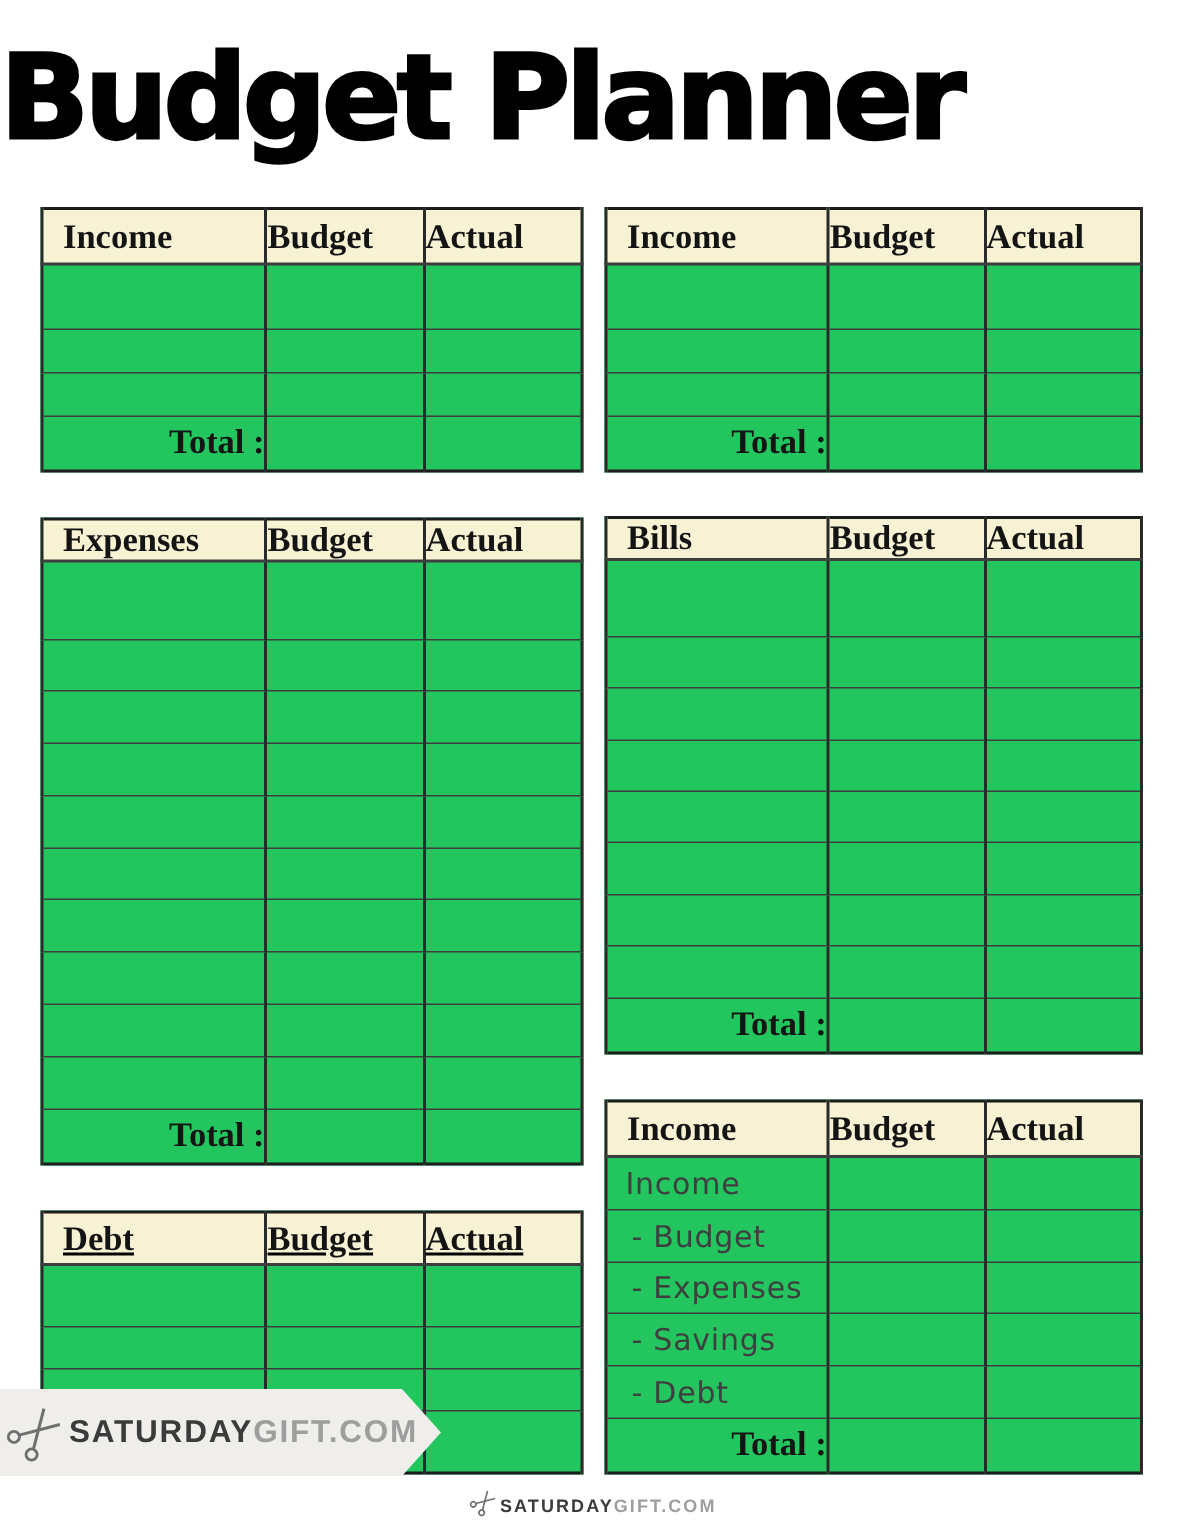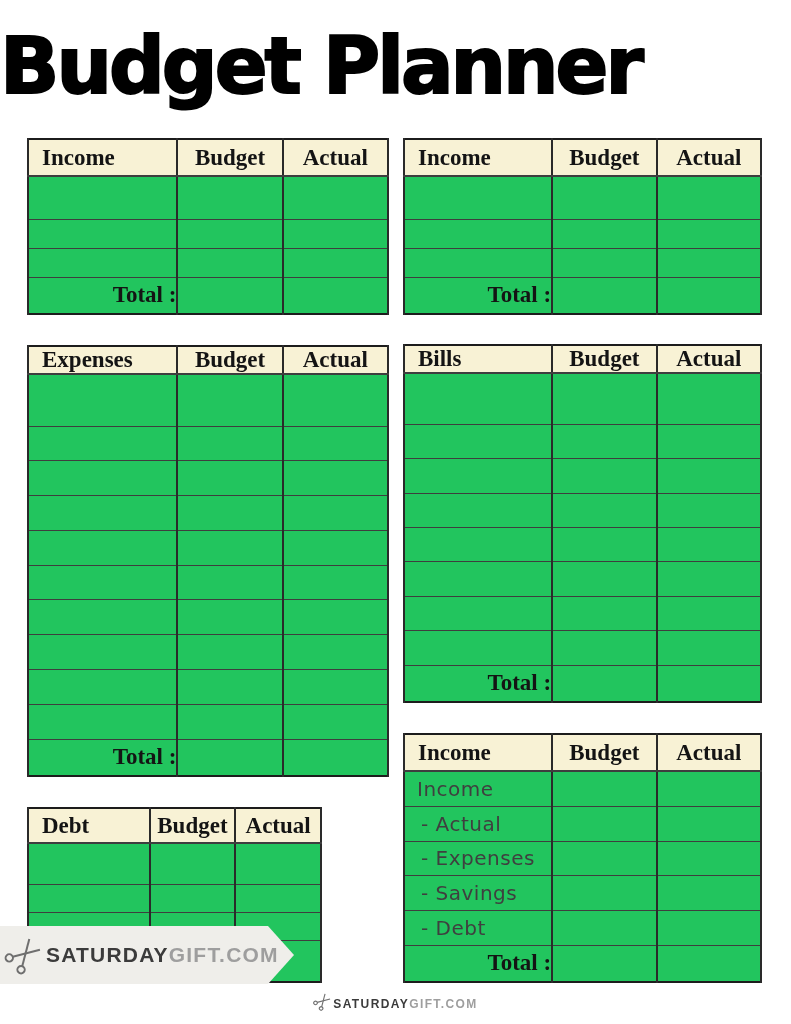--- a/index.html
+++ b/index.html
@@ -31,21 +31,21 @@
     color:var(--title-text);
     -webkit-text-stroke:2px var(--title-text);
   }
   
   .table-wrap{position:absolute;}
   #income  {left:27px; top:138px; width:362px; height:177px;}
   #savings {left:403px;top:138px; width:359px; height:177px;}
   #expenses{left:27px; top:345px; width:362px; height:432px;}
   #bills   {left:403px;top:344px; width:359px; height:359px;}
   #summary {left:403px;top:733px; width:359px; height:250px;}
-  #debt    {left:27px; top:807px; width:295px; height:176px;}
+  #debt    {left:27px; top:807px; width:362px; height:176px;text-decoration:underline;}
 
   table.planner-table{
     width:100%;height:100%;
     border-collapse:collapse;table-layout:fixed;
     border:2.5px solid var(--border-outer);
     background:#22c55e;
   }
   col.col-label{width:41.5%;}
   col.col-budget{width:29.25%;}
   col.col-actual{width:29.25%;}
@@ -61,21 +61,21 @@
   #debt .header-row{height:35px;}
   .header-row th{
     background:var(--header-bg);
     font-family:"Liberation Serif",serif;
     font-weight:bold;
     font-size:23px;
     color:#141414;
     border-bottom-width:2px;
   }
   .header-row th.name-cell{text-align:left;padding-left:13px;}
-  .header-row th.money-col{text-align:center;}
+  .header-row th.money-col{text-align:left;}
   .total-row{height:37px;}
   td.total-cell{
     font-family:"Liberation Serif",serif;
     font-weight:bold;
     font-size:23px;
     color:#141414;
     text-align:right;padding-left:0;
   }
   td.label-cell{
     font-family:"DejaVu Sans",sans-serif;
@@ -337,21 +337,21 @@
           <th class="money-col">Actual</th>
         </tr>
       </thead>
       <tbody>
         <tr class="data-row">
           <td class="label-cell">Income</td>
           <td></td>
           <td></td>
         </tr>
         <tr class="data-row">
-          <td class="label-cell indent">- Actual</td>
+          <td class="label-cell indent">- Budget</td>
           <td></td>
           <td></td>
         </tr>
         <tr class="data-row">
           <td class="label-cell indent">- Expenses</td>
           <td></td>
           <td></td>
         </tr>
         <tr class="data-row">
           <td class="label-cell indent">- Savings</td>

